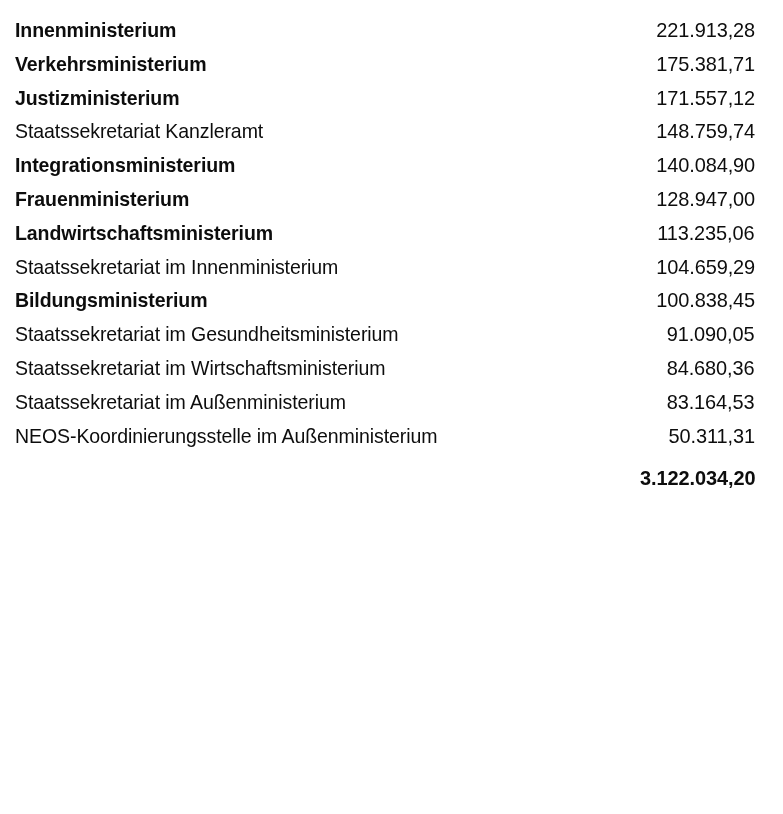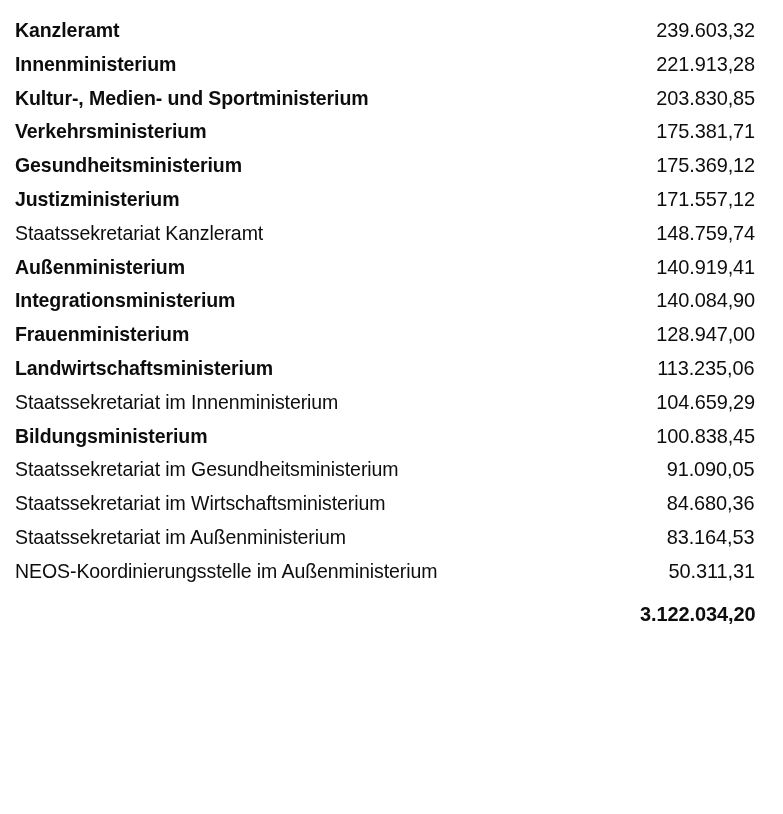--- a/index.html
+++ b/index.html
@@ -77,50 +77,34 @@
     transform: scaleX(0.95);
     transform-origin: right center;
   }
 </style>
 </head>
 <body>
 
 <div id="expense-table">
   <div id="rows-container">
       <div class="row ministry">
-        <span class="label">Kanzleramt</span>
-        <span class="amount">239.603,32</span>
-      </div>
-      <div class="row ministry">
         <span class="label">Innenministerium</span>
         <span class="amount">221.913,28</span>
       </div>
       <div class="row ministry">
-        <span class="label">Kultur-, Medien- und Sportministerium</span>
-        <span class="amount">203.830,85</span>
-      </div>
-      <div class="row ministry">
         <span class="label">Verkehrsministerium</span>
         <span class="amount">175.381,71</span>
-      </div>
-      <div class="row ministry">
-        <span class="label">Gesundheitsministerium</span>
-        <span class="amount">175.369,12</span>
       </div>
       <div class="row ministry">
         <span class="label">Justizministerium</span>
         <span class="amount">171.557,12</span>
       </div>
       <div class="row unit">
         <span class="label">Staatssekretariat Kanzleramt</span>
         <span class="amount">148.759,74</span>
-      </div>
-      <div class="row ministry">
-        <span class="label">Außenministerium</span>
-        <span class="amount">140.919,41</span>
       </div>
       <div class="row ministry">
         <span class="label">Integrationsministerium</span>
         <span class="amount">140.084,90</span>
       </div>
       <div class="row ministry">
         <span class="label">Frauenministerium</span>
         <span class="amount">128.947,00</span>
       </div>
       <div class="row ministry">

